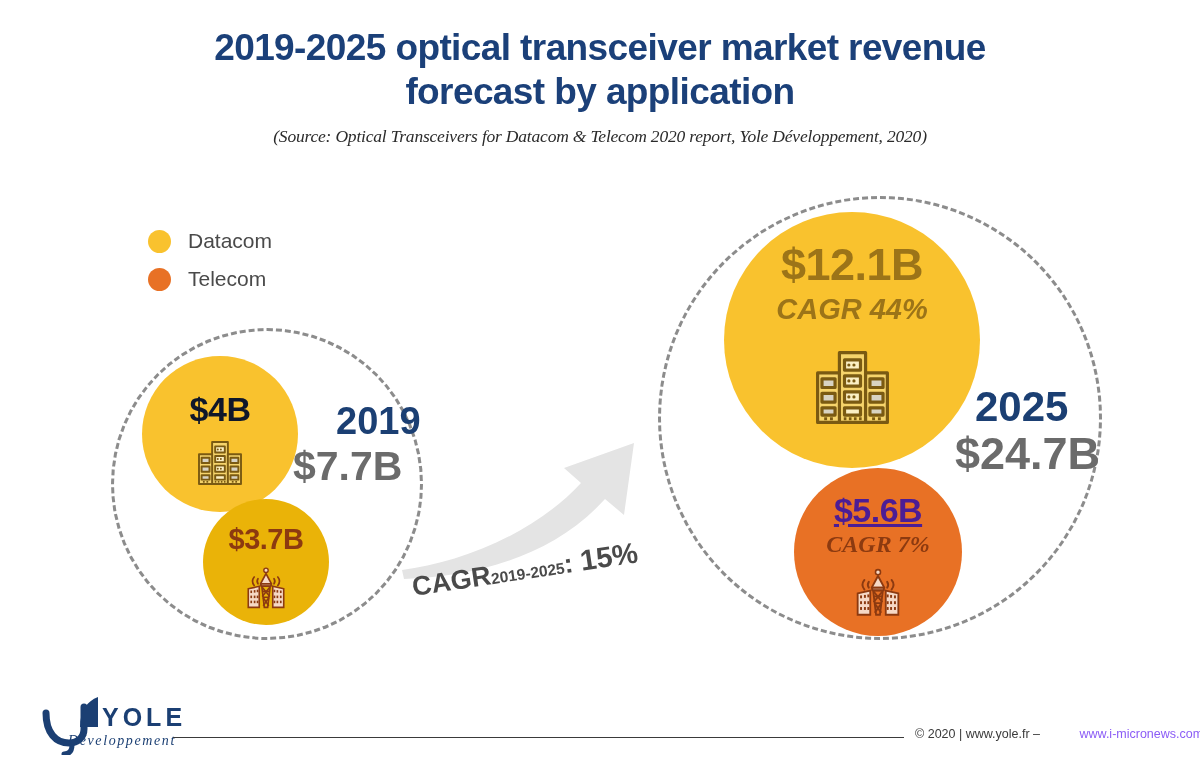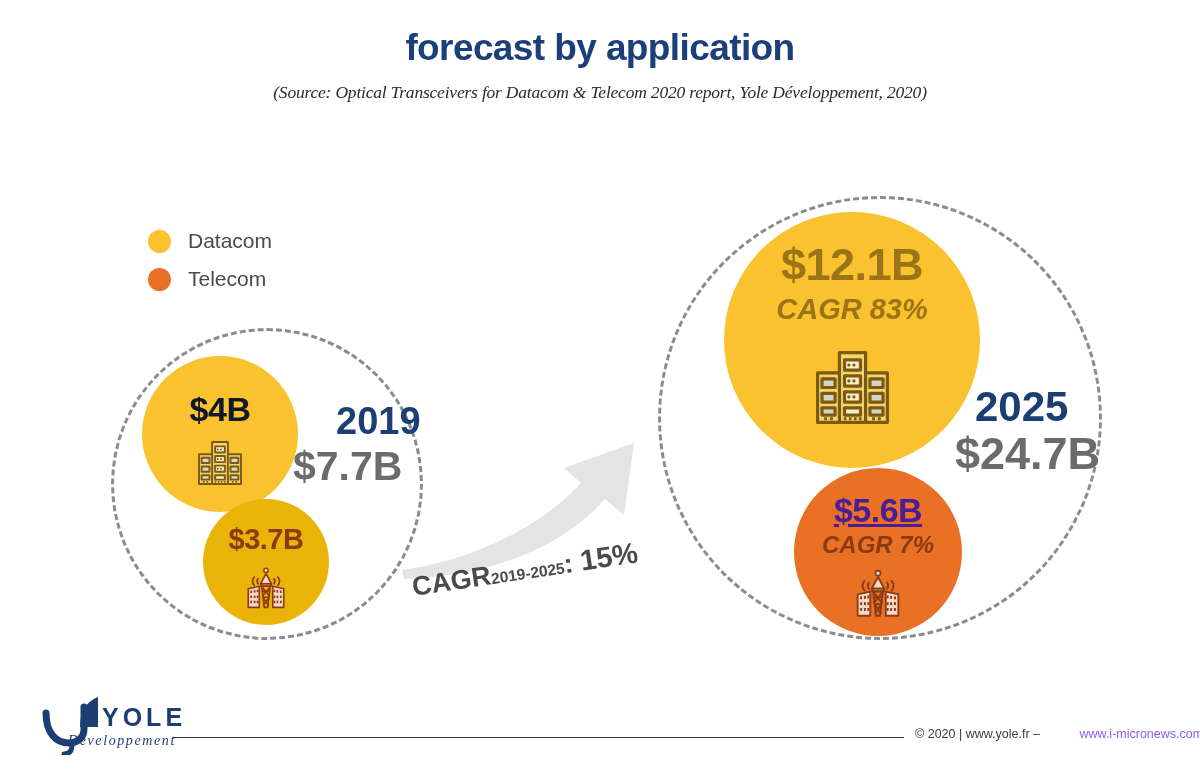--- a/index.html
+++ b/index.html
@@ -177,20 +177,21 @@
     color: #8b5cf6;
     margin-left: 36px;
   }
 </style>
 </head>
 <body>
 
 <div id="canvas">
 
   <div class="title-block">
+    <div class="title-line">2019-2025 optical transceiver market revenue</div>
     <div class="title-line">forecast by application</div>
     <div class="subtitle">(Source: Optical Transceivers for Datacom &amp; Telecom 2020 report, Yole Développement, 2020)</div>
   </div>
 
   <div class="legend">
     <div class="legend-row">
       <span class="legend-dot" style="background:#F9C22E"></span>
       <span class="legend-label">Datacom</span>
     </div>
     <div class="legend-row">
@@ -300,21 +301,21 @@
 
   <div class="cagr-global">
     <span>CAGR</span><span class="sub">2019-2025</span><span>:</span>
     <span class="val">15%</span>
   </div>
 
   <div class="dashed-circle" style="left:658px; top:196px; width:444px; height:444px;"></div>
 
   <div class="bubble" style="left:724px; top:212px; width:256px; height:256px; background:#F9C22E;">
     <div class="amount" style="color:#9C7418; font-size:45px; margin-top:27px;">$12.1B</div>
-    <div class="cagr" style="color:#9C7418; font-size:29px; margin-top:2px;">CAGR 83%</div>
+    <div class="cagr" style="color:#9C7418; font-size:29px; margin-top:2px;">CAGR 44%</div>
     <span class="icon-wrap" style="margin-top:15px;">
       <svg width="93" height="93" viewBox="0 0 64 64" aria-hidden="true">
         <g fill="none" stroke="#7A5A12" stroke-width="2.2" stroke-linejoin="round">
           <rect x="23" y="8" width="18" height="48" fill="#F6D46B"></rect>
           <rect x="8" y="22" width="15" height="34" fill="#F6D46B"></rect>
           <rect x="41" y="22" width="15" height="34" fill="#F6D46B"></rect>
           <rect x="26.5" y="13" width="11" height="7" fill="#FBEFC4"></rect>
           <rect x="26.5" y="24" width="11" height="7" fill="#FBEFC4"></rect>
           <rect x="26.5" y="35" width="11" height="7" fill="#FBEFC4"></rect>
           <rect x="26.5" y="46" width="11" height="5" fill="#FBEFC4"></rect>
@@ -340,21 +341,21 @@
             <rect x="29.5" y="52.5" width="1.8" height="2"></rect>
           <rect x="33" y="52.5" width="1.8" height="2"></rect>
             <rect x="36.5" y="52.5" width="1.8" height="2"></rect>
         </g>
       </svg>
     </span>
   </div>
 
   <div class="bubble" style="left:794px; top:468px; width:168px; height:168px; background:#E87125;">
     <div class="amount" style="color:#4c1d95; font-size:34px; margin-top:23px;text-decoration:underline;">$5.6B</div>
-    <div class="cagr" style="color:#8C3A10; font-size:24px; margin-top:1px;">CAGR 7%</div>
+    <div class="cagr" style="color:#8C3A10; font-size:24px; margin-top:1px;font-family:Liberation Serif, serif;">CAGR 7%</div>
     <span class="icon-wrap" style="margin-top:6px;">
       <svg width="62" height="57" viewBox="0 0 64 58" aria-hidden="true">
         <g stroke="#8C3A10" stroke-width="2" fill="none" stroke-linecap="round">
           <path d="M18 16 q-4 5 0 10"></path>
             <path d="M22.5 18 q-2 3 0 6"></path>
           <path d="M46 16 q4 5 0 10"></path>
             <path d="M41.5 18 q2 3 0 6"></path>
         </g>
         <circle cx="32" cy="8" r="2.6" fill="#F6D9C6" stroke="#8C3A10" stroke-width="1.6"></circle>
         <g stroke="#8C3A10" stroke-width="2" fill="#F6D9C6" stroke-linejoin="round">

